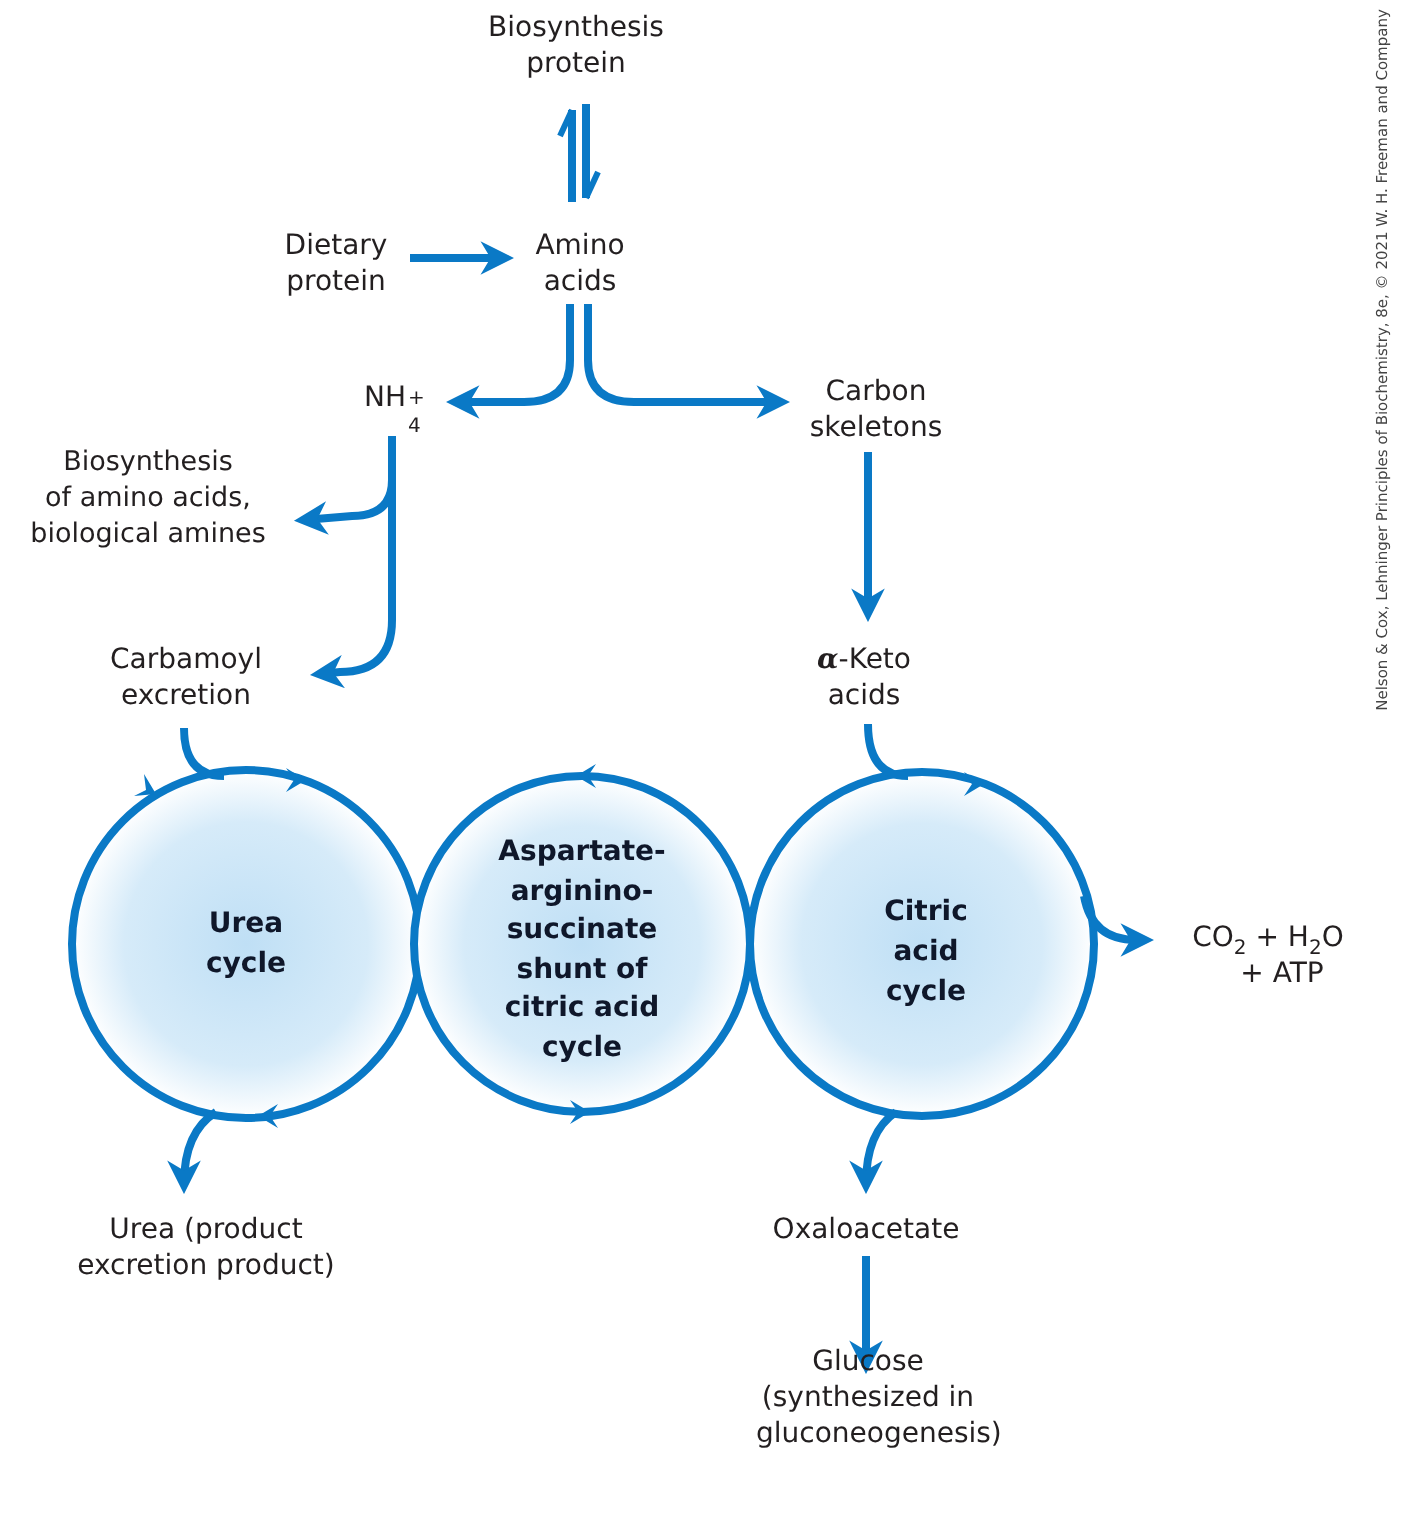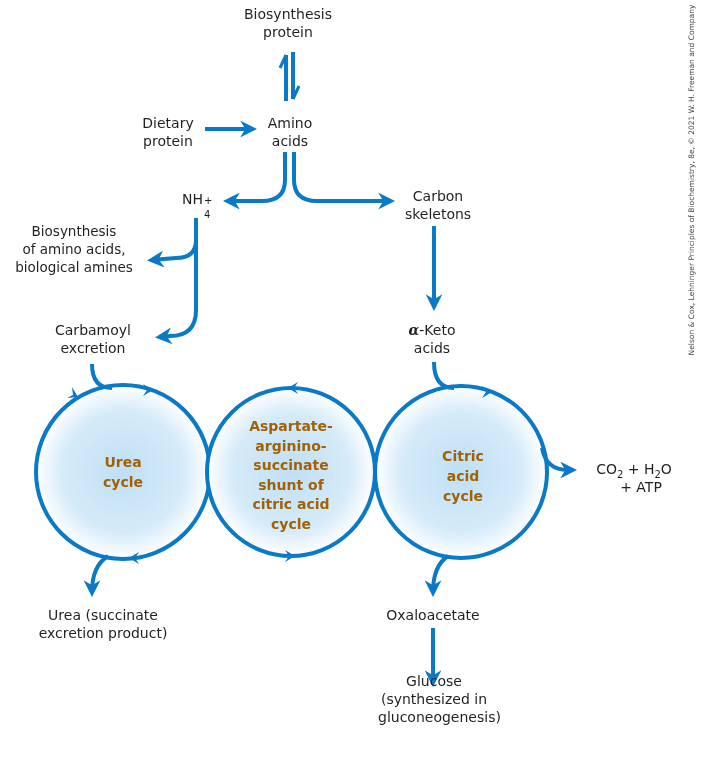--- a/index.html
+++ b/index.html
@@ -3,21 +3,21 @@
 <meta charset="utf-8">
 <style>
   html, body { margin: 0; padding: 0; background: #ffffff; }
   body { width: 702px; height: 766px; position: relative; overflow: hidden;
          font-family: "DejaVu Sans", sans-serif; color: #231f20; }
   #diagram { position: absolute; left: 0; top: 0; }
   .lbl { position: absolute; text-align: center; font-size: 14px; line-height: 18px;
          font-family: "DejaVu Sans", sans-serif; color: #231f20; white-space: nowrap; }
   .lbl.right { text-align: right; }
   .cyc { position: absolute; text-align: center; font-size: 14px; line-height: 20px;
-         font-weight: bold; color: #a16207; white-space: nowrap; }
+         font-weight: bold; color: #0f172a; white-space: nowrap; }
   .credit { position: absolute; left: 691px; top: 180px; transform: translate(-50%,-50%) rotate(-90deg);
             font-size: 7.5px; color: #444; white-space: nowrap; font-family: "DejaVu Sans", sans-serif; }
   sub, sup { font-size: 10px; line-height: 0; }
   .chem { display: inline-block; }
 </style>
 </head>
 <body>
 
 <svg id="diagram" width="702" height="766" viewBox="0 0 702 766">
   <defs>
@@ -132,21 +132,21 @@
   <div>acid</div>
   <div>cycle</div>
 </div>
 
 <div class="lbl" style="left:584px; top:460px; width:100px;">
   <div><span>CO</span><sub>2</sub><span> + H</span><sub>2</sub><span>O</span></div>
   <div style="padding-left:14px;">+ ATP</div>
 </div>
 
 <div class="lbl" style="left:28px; top:606px; width:150px;">
-  <div>Urea (succinate</div>
+  <div>Urea (product</div>
   <div>excretion product)</div>
 </div>
 
 <div class="lbl" style="left:383px; top:606px; width:100px;">
   <div>Oxaloacetate</div>
 </div>
 
 <div class="lbl" style="left:378px; top:672px; width:112px;">
   <div>Glucose</div>
   <div>(synthesized in</div>

